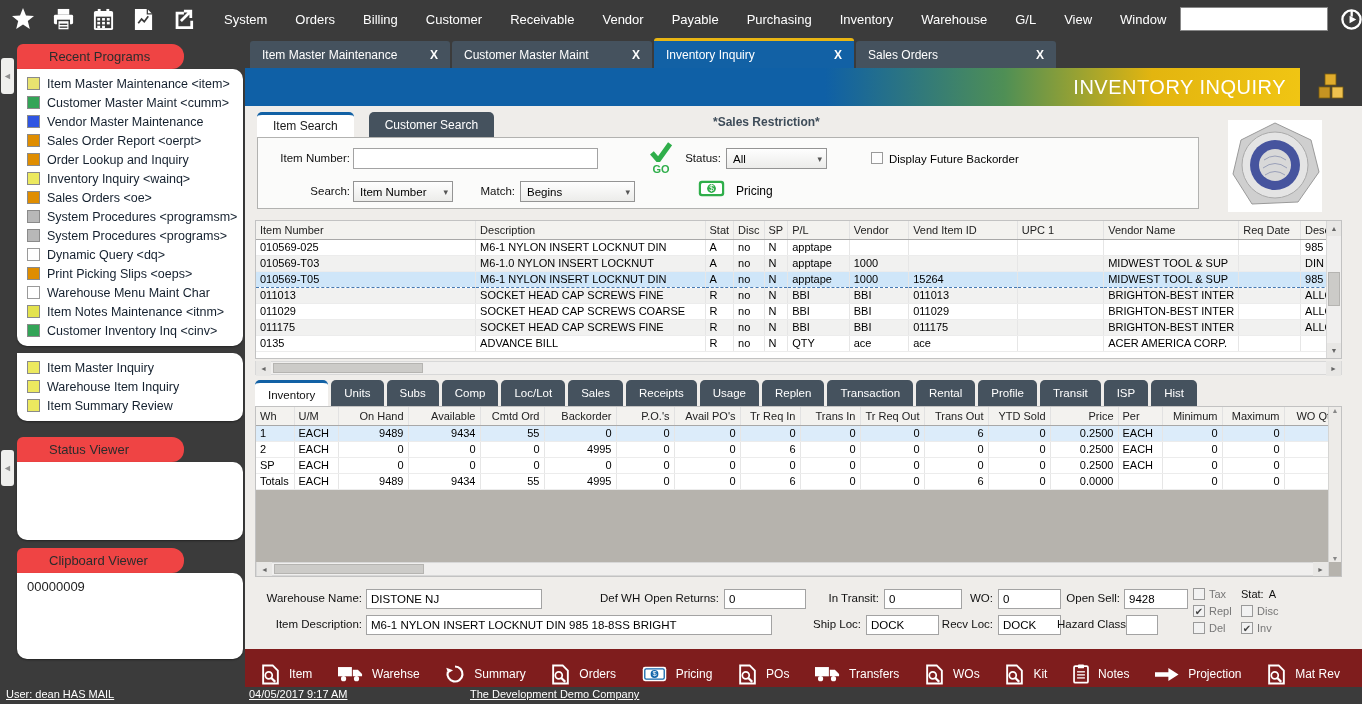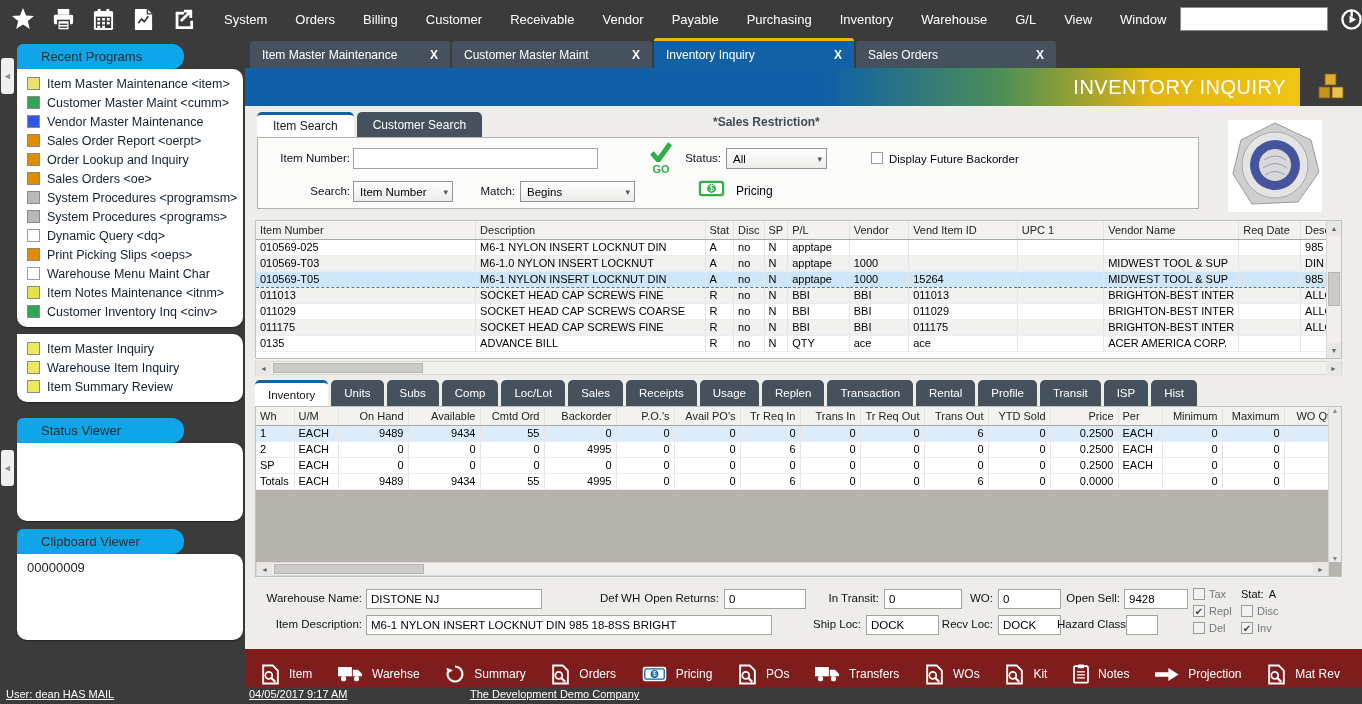--- a/index.html
+++ b/index.html
@@ -17,22 +17,22 @@
   .power-wrap { padding:0 10px 0 12px; display:flex; align-items:center; }
 
   .mid { flex:1; display:flex; min-height:0; }
 
   
   .sidebar { width:245px; flex:0 0 245px; background:#3b3b3b; position:relative; padding-top:6px; overflow:hidden; }
   .collapse-btn { position:absolute; left:1px; width:13px; height:36px; background:#efefed; border-radius:3px;
                   color:#909090; font-size:9px; display:flex; align-items:center; justify-content:center; cursor:pointer; }
   .cb-top { top:20px; } .cb-mid { top:412px; }
   .panel { margin:0 0 7px 17px; width:226px; }
-  .panel-tab { height:25px; width:74%; background:#0ea5e9; border-radius:6px 12px 12px 0;
-               display:flex; align-items:center; padding-left:24px; font-size:13px; color:#2c2c2c; }
+  .panel-tab { height:25px; width:74%; background:#ef4444; border-radius:6px 12px 12px 0;
+               display:flex; align-items:center; padding-left:32px; font-size:13px; color:#2c2c2c; }
   .panel-body { background:#fff; border-radius:0 10px 10px 10px; padding:5px 0 6px; box-shadow:0 1px 2px rgba(0,0,0,.4); }
   .prog-item { display:flex; align-items:center; gap:7px; padding:2px 4px 2px 10px; height:19px; font-size:12.5px; color:#14202e; cursor:pointer; }
   .swatch { width:13px; height:13px; flex:0 0 13px; border:1px solid #8a8a8a; }
   .body-plain { height:78px; border-radius:0 10px 10px 10px; }
   .clip-body { height:86px; font-size:13px; color:#222; padding:6px 10px; }
 
   
   .main { flex:1; display:flex; flex-direction:column; background:#efedea; min-width:0; }
   .tabbar { height:30px; background:#3b3b3b; display:flex; align-items:flex-end; gap:2px; padding-left:5px; flex:0 0 auto; }
   .tab { width:200px; height:27px; background:#45525e; color:#fff; font-size:12px; display:flex; align-items:center;
@@ -43,21 +43,21 @@
 
   .header-band { height:38px; display:flex; flex:0 0 auto; }
   .band { flex:1; background:linear-gradient(90deg,#0f60a6 0%,#0f60a6 55%,#4f8f55 72%,#e3b50f 86%,#f0c513 100%);
           display:flex; align-items:center; justify-content:flex-end; padding-right:14px; }
   .band-title { color:#fff; font-size:20px; letter-spacing:.5px; }
   .gold-corner { width:62px; background:#3b3b3b; display:flex; align-items:center; justify-content:center; }
 
   .content { flex:1; position:relative; background:#efedea; min-height:0; }
 
   
-  .subtabs { position:absolute; top:6px; left:12px; display:flex; gap:3px; }
+  .subtabs { position:absolute; top:6px; left:12px; display:flex; gap:15px; }
   .subtab { height:25px; background:#45525e; color:#fff; font-size:12px; display:flex; align-items:center;
             padding:0 16px; border-radius:5px 5px 0 0; cursor:pointer; }
   .subtab.active { background:#fff; color:#1a1a1a; border-top:3px solid #1261a5; }
   .sales-restriction { position:absolute; top:9px; left:468px; font-size:12px; font-weight:bold; color:#3e4c59; }
   .search-box { position:absolute; top:31px; left:12px; width:942px; height:72px; background:#fbfbfa; border:1px solid #b2b2b0; }
   .lbl { position:absolute; font-size:11.5px; color:#111; text-align:right; white-space:nowrap; }
   .tb { position:absolute; height:21px; border:1px solid #a3a3a3; font-size:11.5px; padding:0 4px; font-family:inherit; background:#fff; }
   .select { position:absolute; height:21px; border:1px solid #949494; background:linear-gradient(#fefefe,#ececе9); background:linear-gradient(#fefefe,#ececea);
             display:flex; align-items:center; justify-content:space-between; padding:0 4px 0 6px; font-size:11.5px; cursor:pointer; }
   .dd-arrow { color:#555; font-size:9px; }
@@ -219,20 +219,24 @@
             </div>
             <div class="prog-item">
               <span class="swatch" style="background: rgb(223, 141, 0);"></span>
               <span class="prog-label">Sales Order Report &lt;oerpt&gt;</span>
             </div>
             <div class="prog-item">
               <span class="swatch" style="background: rgb(223, 141, 0);"></span>
               <span class="prog-label">Order Lookup and Inquiry</span>
             </div>
             <div class="prog-item">
+              <span class="swatch" style="background: rgb(236, 233, 95);"></span>
+              <span class="prog-label">Inventory Inquiry &lt;wainq&gt;</span>
+            </div>
+            <div class="prog-item">
               <span class="swatch" style="background: rgb(223, 141, 0);"></span>
               <span class="prog-label">Sales Orders &lt;oe&gt;</span>
             </div>
             <div class="prog-item">
               <span class="swatch" style="background: rgb(184, 184, 184);"></span>
               <span class="prog-label">System Procedures &lt;programsm&gt;</span>
             </div>
             <div class="prog-item">
               <span class="swatch" style="background: rgb(184, 184, 184);"></span>
               <span class="prog-label">System Procedures &lt;programs&gt;</span>

